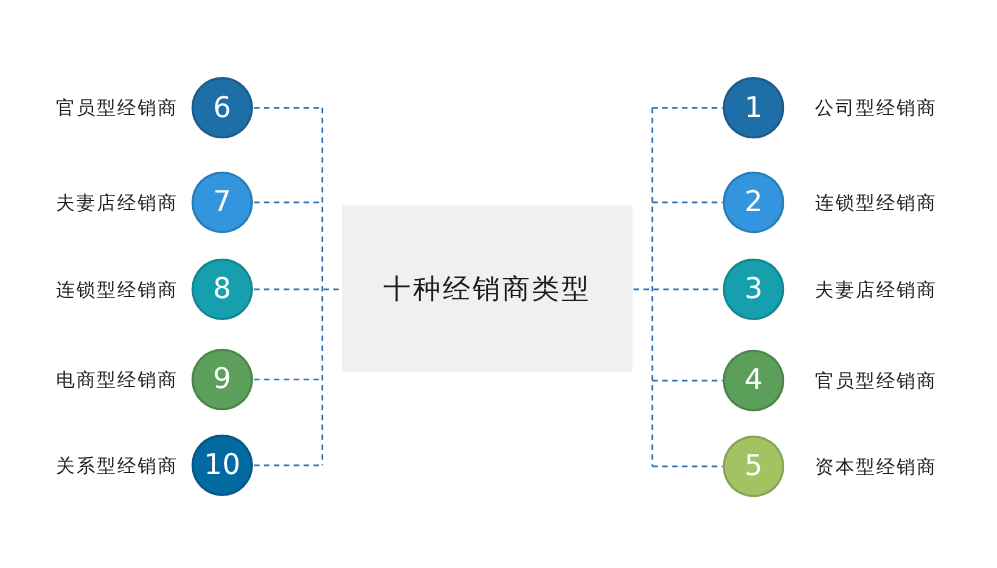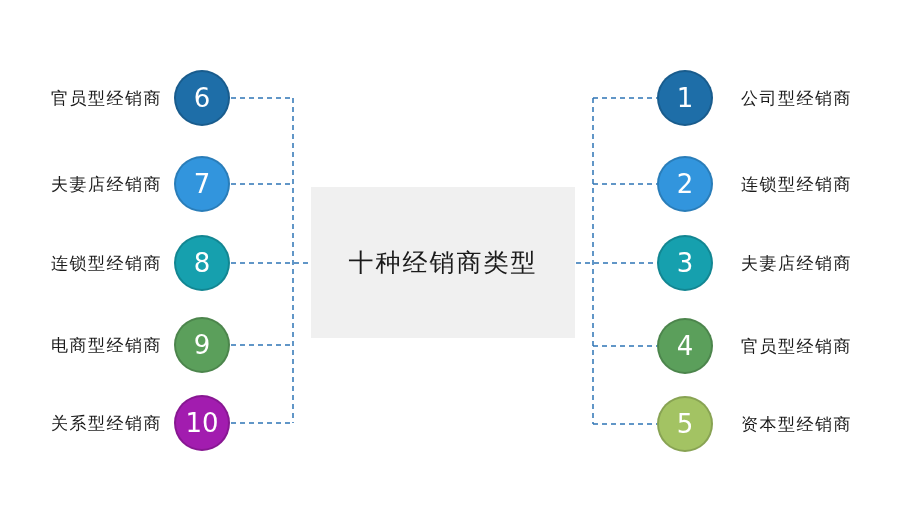--- a/index.html
+++ b/index.html
@@ -104,21 +104,21 @@
   <div class="row left" style="top:233px">
     <span class="lbl">连锁型经销商</span>
     <span class="circle" style="background-color: rgb(22, 160, 174);">8</span>
   </div>
   <div class="row left" style="top:315px">
     <span class="lbl">电商型经销商</span>
     <span class="circle" style="background-color: rgb(91, 159, 91);">9</span>
   </div>
   <div class="row left" style="top:393px">
     <span class="lbl">关系型经销商</span>
-    <span class="circle" style="background-color: #a21caf; text-align: center;">10</span>
+    <span class="circle" style="background-color: #0369a1; text-align: center;">10</span>
   </div>
 
   <div class="row right" style="top:68px">
     <span class="circle" style="background-color: rgb(30, 110, 168);">1</span>
     <span class="lbl">公司型经销商</span>
   </div>
   <div class="row right" style="top:154px">
     <span class="circle" style="background-color: rgb(50, 149, 221);">2</span>
     <span class="lbl">连锁型经销商</span>
   </div>

